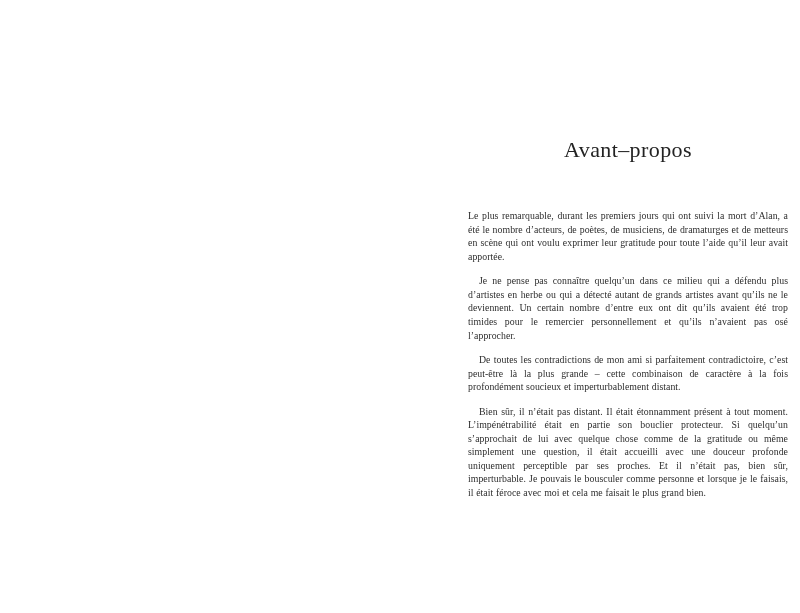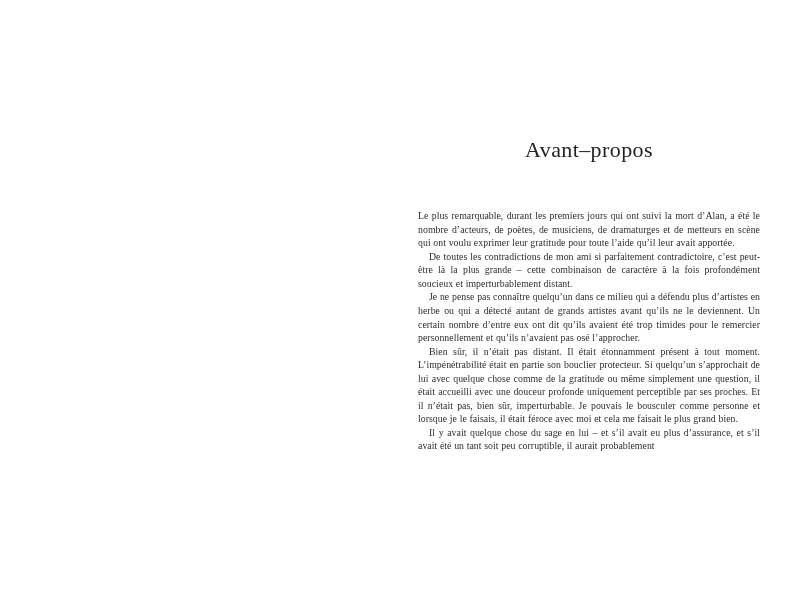--- a/index.html
+++ b/index.html
@@ -19,21 +19,21 @@
   .page {
     position: relative;
     width: 800px;
     height: 613px;
     background: #ffffff;
   }
 
   
   .text-column {
     position: absolute;
-    left: 418px;
+    left: 457px;
     top: 138px;
     width: 342px;
   }
 
   .chapter-title {
     font-family: "Liberation Serif", "DejaVu Serif", serif;
     font-size: 22px;
     font-weight: 400;
     line-height: 1.1;
     letter-spacing: 0.4px;
@@ -49,21 +49,21 @@
     line-height: 13.55px;
     text-align: justify;
     text-justify: inter-word;
     hyphens: manual;
     color: #2d2d2d;
     letter-spacing: 0.04px;
     word-spacing: 0.2px;
   }
 
   .body-text p {
-    margin: 0;
+    margin: 11px;
     padding: 0;
     text-indent: 0;
   }
 
   .body-text p + p {
     text-indent: 11px;
   }
 
   .body-text p:last-child {
     text-align: justify;
@@ -72,20 +72,19 @@
 </head>
 <body>
 
 <div class="page">
   <div class="text-column">
 
     <h1 class="chapter-title">Avant–propos</h1>
 
     <div class="body-text">
       <p>Le plus remarquable, durant les premiers jours qui ont suivi la mort d’Alan, a été le nombre d’acteurs, de poètes, de musiciens, de dramaturges et de metteurs en scène qui ont voulu exprimer leur gratitude pour toute l’aide qu’il leur avait apportée.</p>
+      <p>Je ne pense pas connaître quelqu’un dans ce milieu qui a défendu plus d’artistes en herbe ou qui a détecté autant de grands artistes avant qu’ils ne le deviennent. Un certain nombre d’entre eux ont dit qu’ils avaient été trop timides pour le remercier personnellement et qu’ils n’avaient pas osé l’approcher.</p>
       <p>De toutes les contradictions de mon ami si parfaitement contradictoire, c’est peut-être là la plus grande – cette combinaison de caractère à la fois profondément soucieux et imperturbablement distant.</p>
-      <p>Je ne pense pas connaître quelqu’un dans ce milieu qui a défendu plus d’artistes en herbe ou qui a détecté autant de grands artistes avant qu’ils ne le deviennent. Un certain nombre d’entre eux ont dit qu’ils avaient été trop timides pour le remercier personnellement et qu’ils n’avaient pas osé l’approcher.</p>
       <p>Bien sûr, il n’était pas distant. Il était étonnamment présent à tout moment. L’impénétrabilité était en partie son bouclier protecteur. Si quelqu’un s’approchait de lui avec quelque chose comme de la gratitude ou même simplement une question, il était accueilli avec une douceur profonde uniquement perceptible par ses proches. Et il n’était pas, bien sûr, imperturbable. Je pouvais le bousculer comme personne et lorsque je le faisais, il était féroce avec moi et cela me faisait le plus grand bien.</p>
-      <p>Il y avait quelque chose du sage en lui – et s’il avait eu plus d’assurance, et s’il avait été un tant soit peu corruptible, il aurait probablement</p>
     </div>
 
   </div>
 </div>
 
 </body></html>

